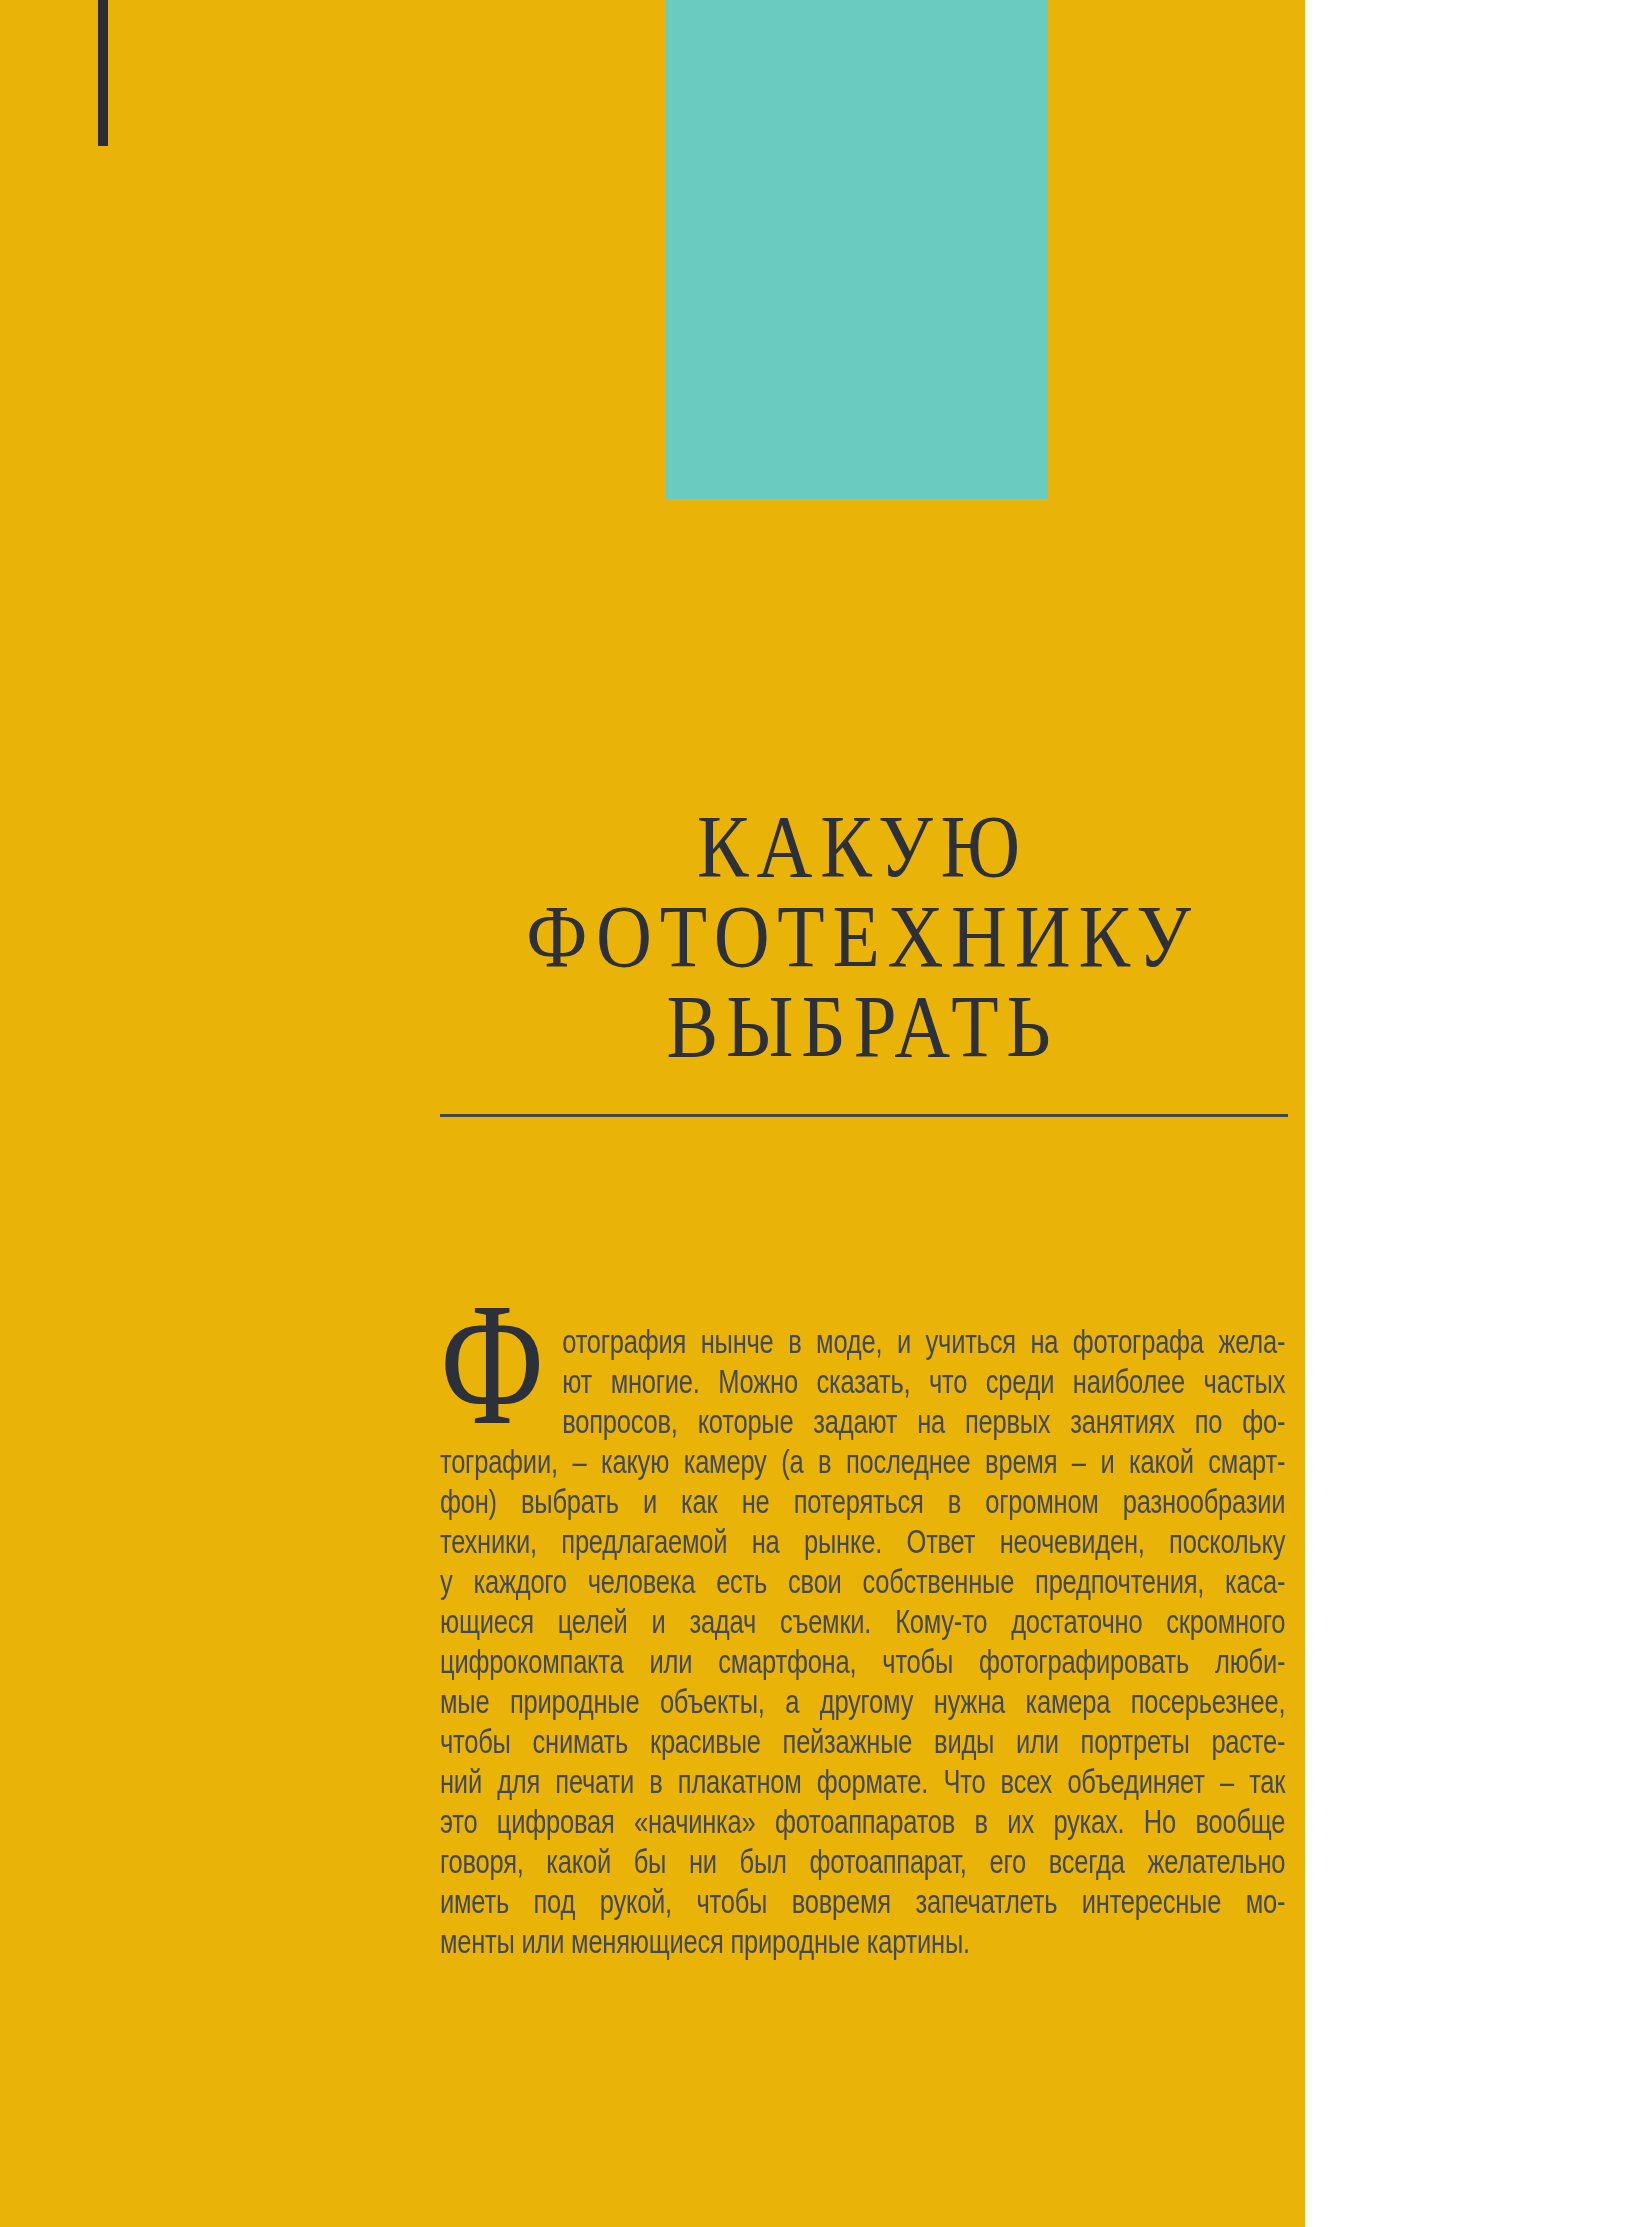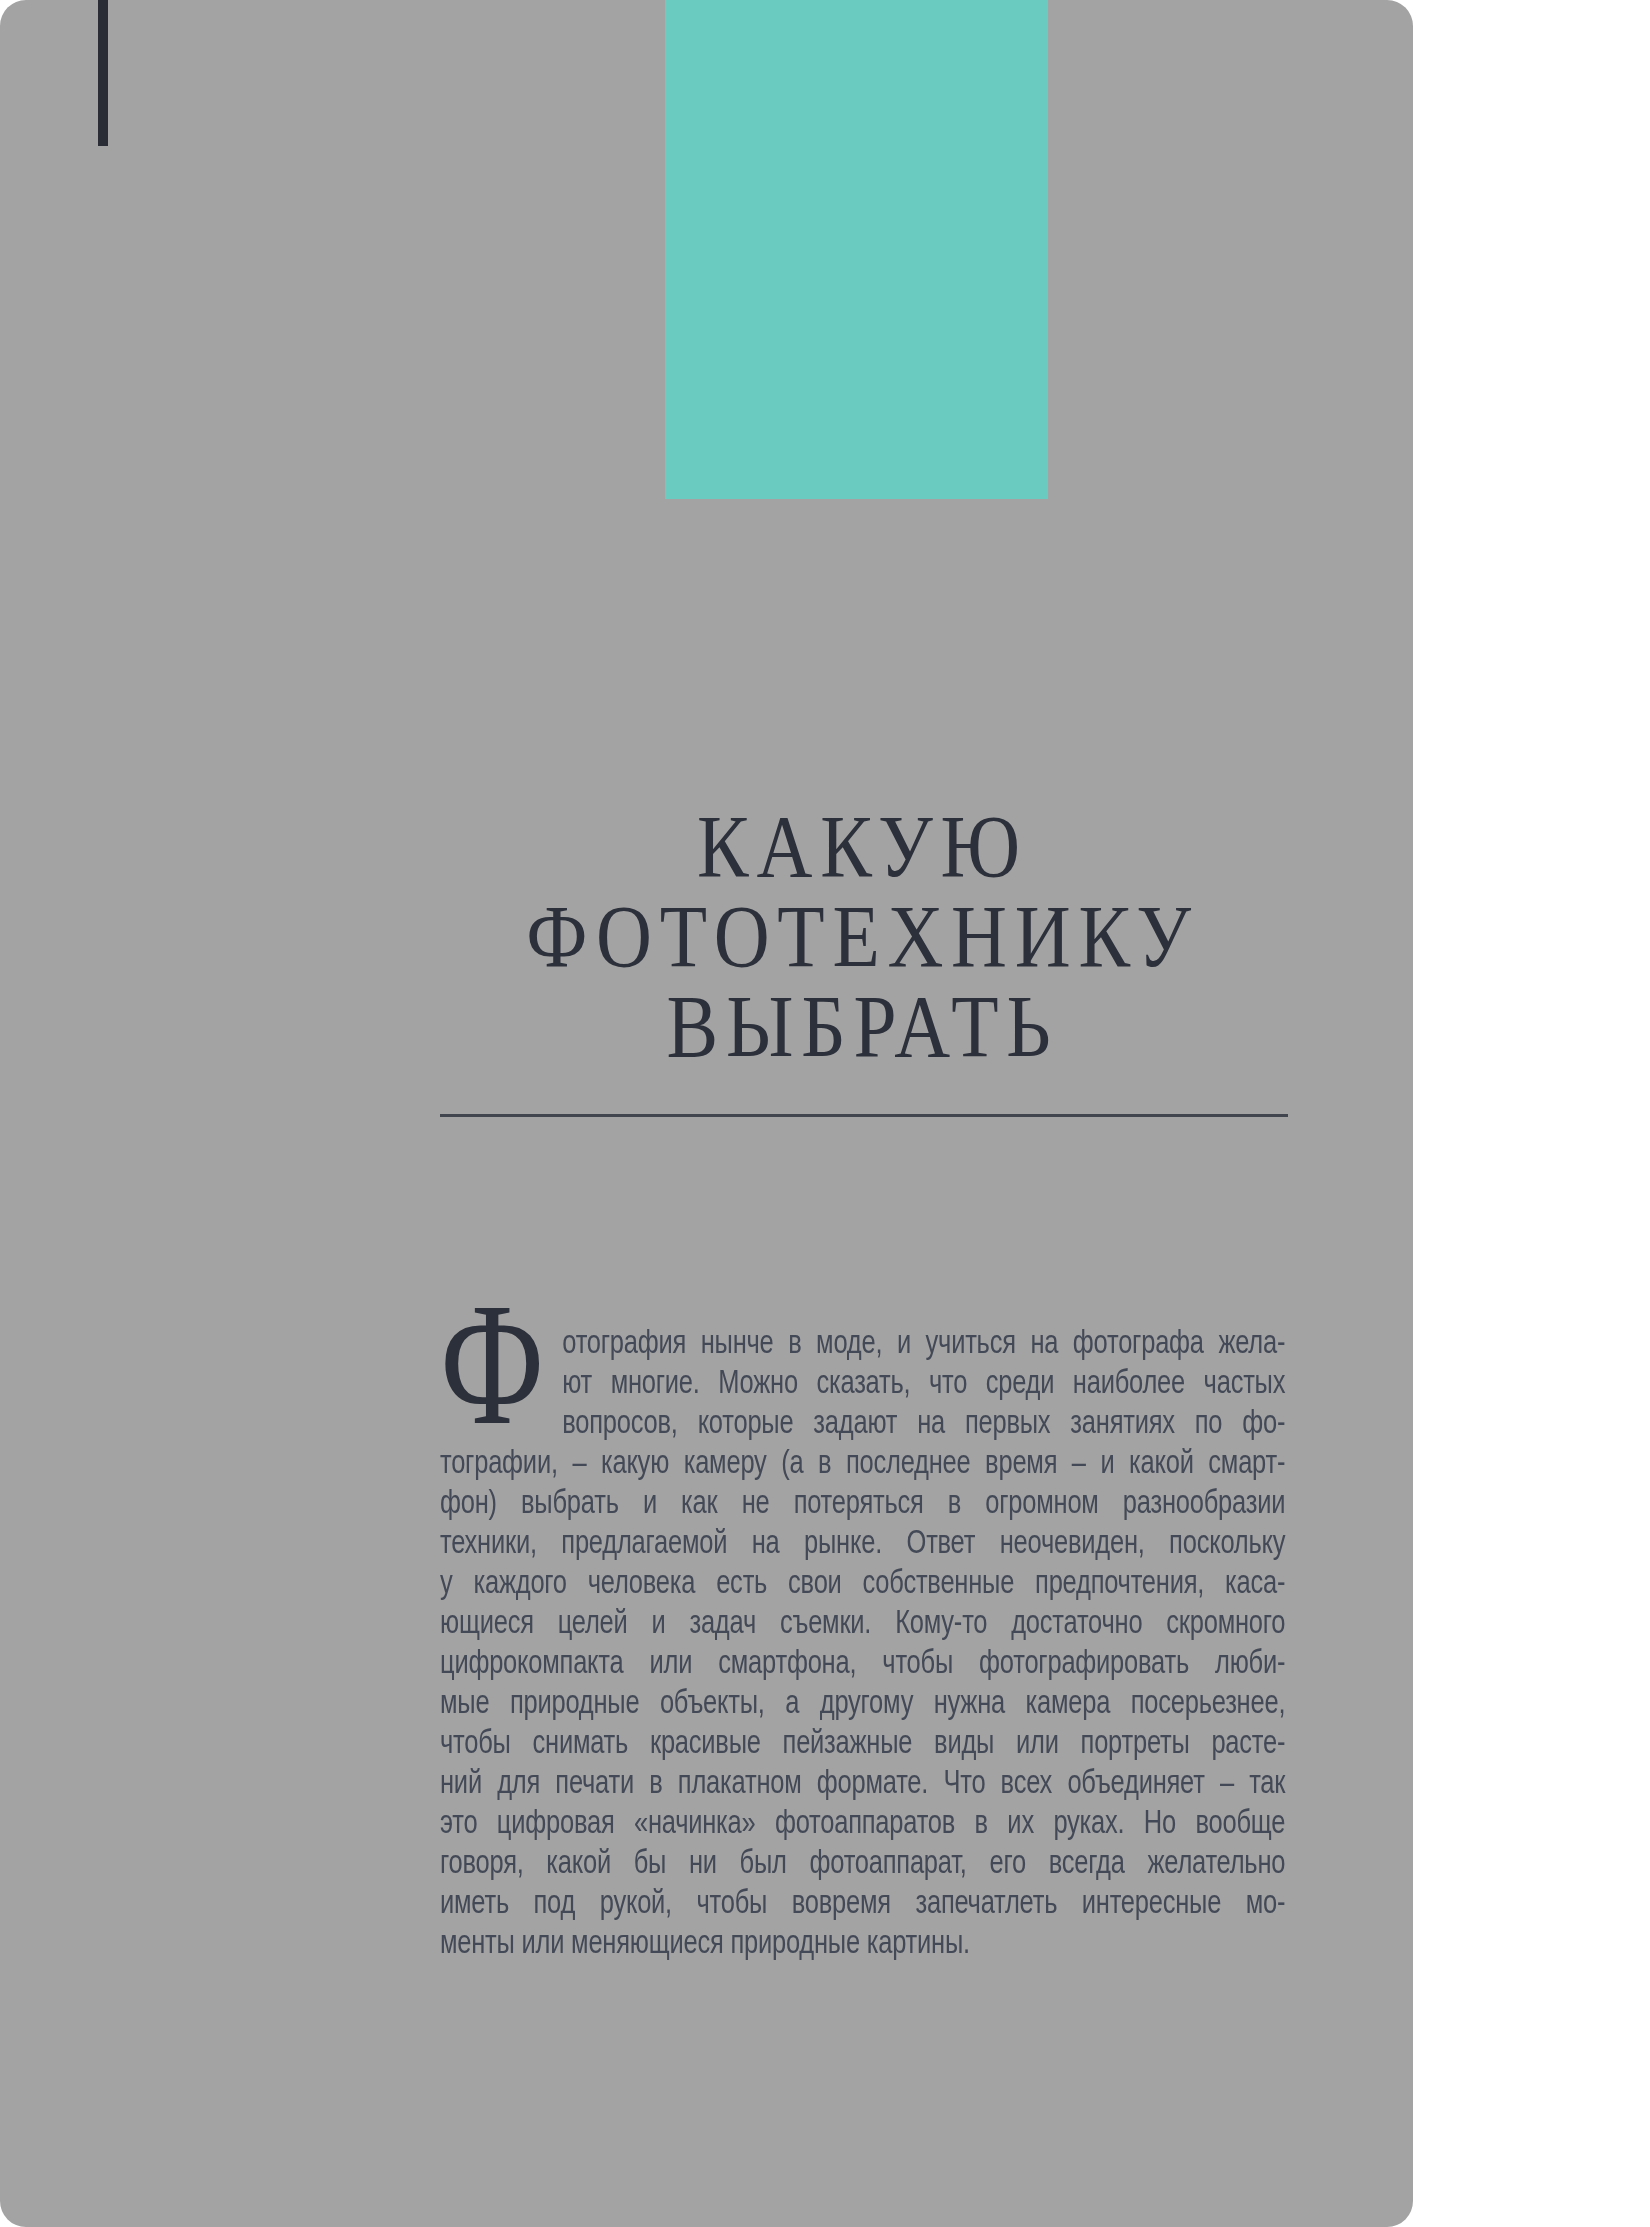--- a/index.html
+++ b/index.html
@@ -6,26 +6,25 @@
     --teal:#6ACCC0;
     --bar:#2A2D36;
     --ink:#2C303A;
     --body-ink:#434956;
     --rule:#41454E;
   }
   *{margin:0;padding:0;box-sizing:border-box;}
   html,body{background:#ffffff;}
   .page{
     position:relative;
-    width:1413px;
+    width:1305px;
     height:2227px;
-    background:#a3a3a3;
+    background:#eab308;
     overflow:hidden;
     font-family:"Liberation Sans", sans-serif;
-    border-radius:26px;
   }
   
   .accent-bar{
     position:absolute;
     left:98px; top:0;
     width:10.2px; height:146px;
     background:var(--bar);
   }
   
   .teal-block{

